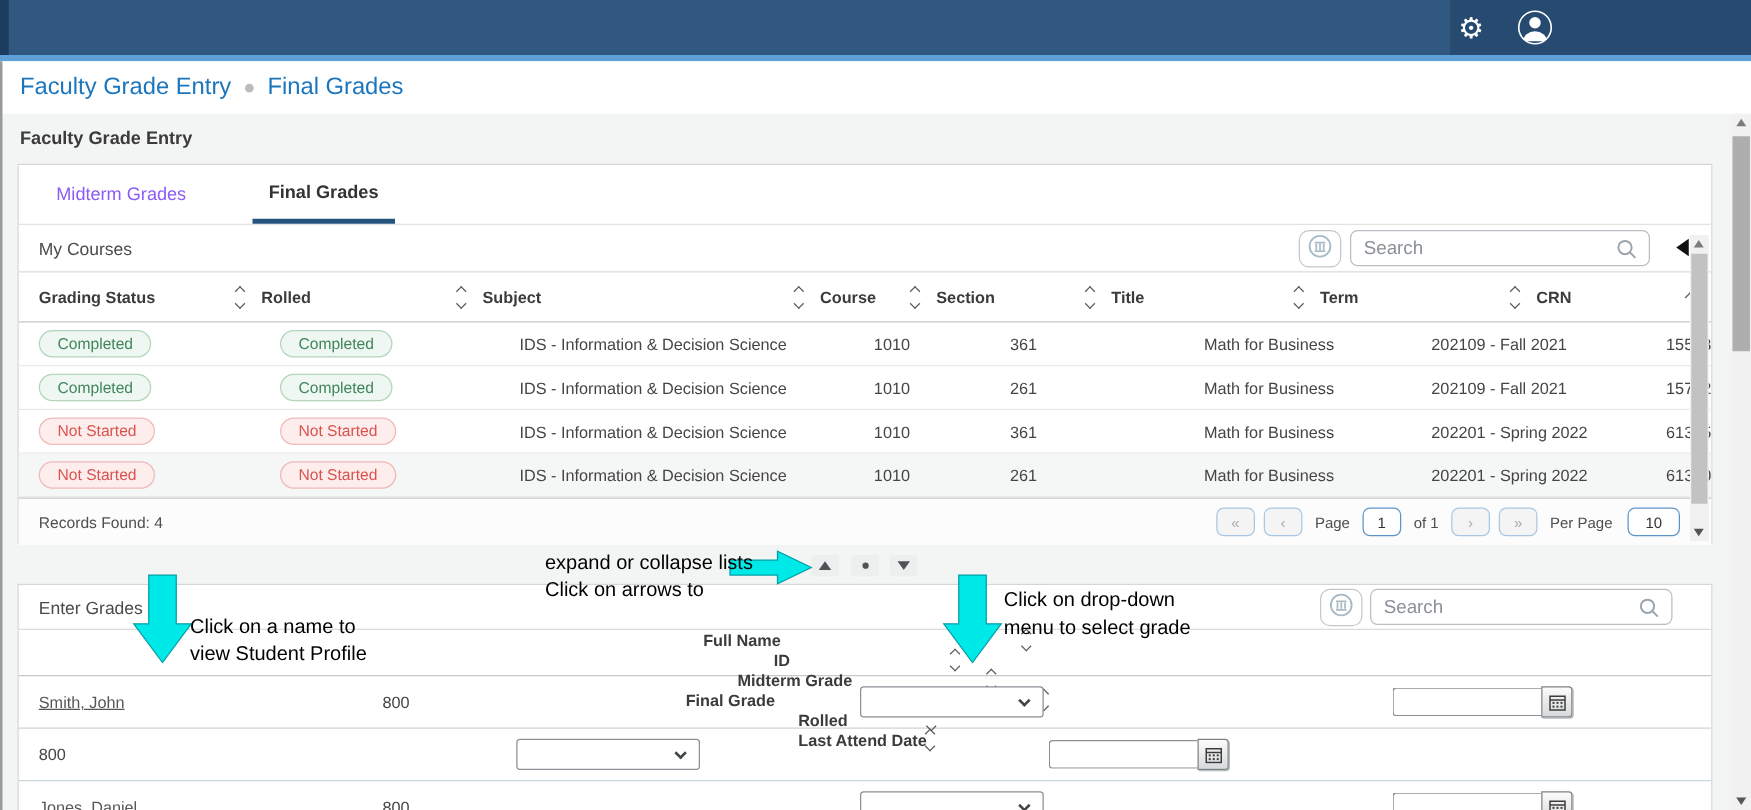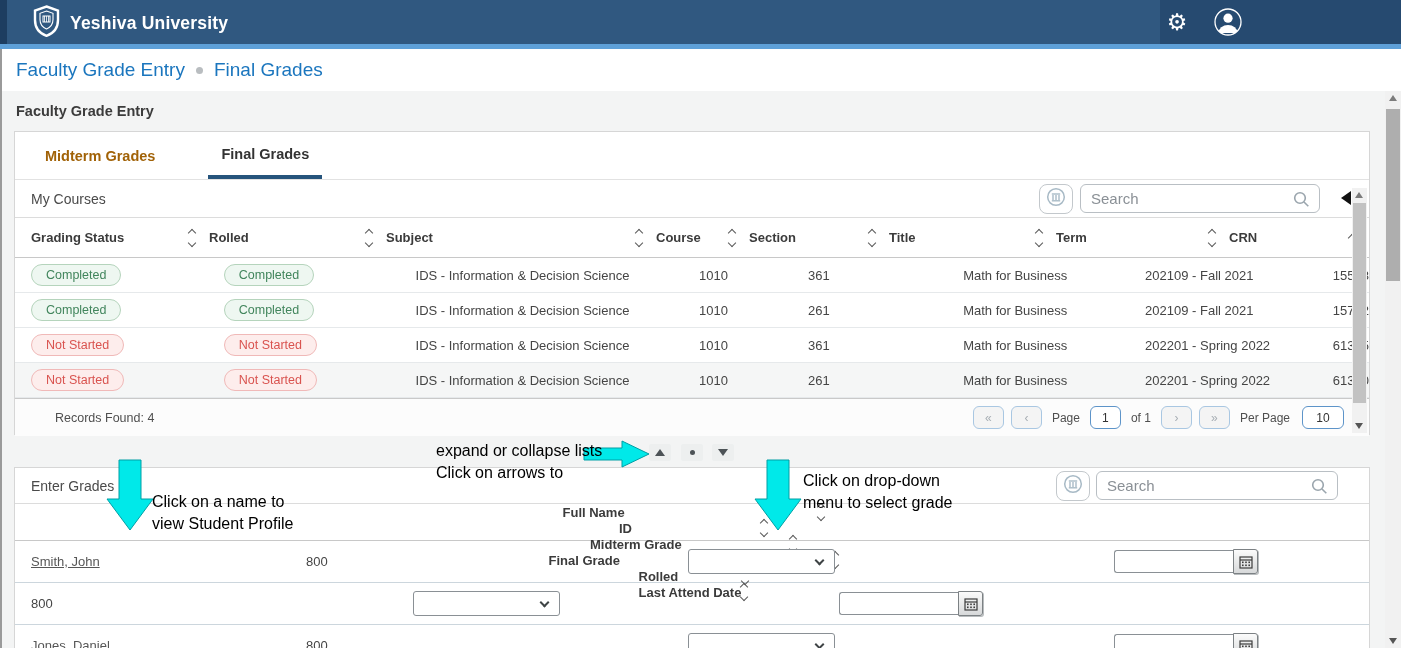--- a/index.html
+++ b/index.html
@@ -29,21 +29,21 @@
   
   .page-title { position:absolute; left:16px; top:103px; font-size:14.5px; font-weight:bold; color:#3b3b3b; }
 
   
   .panel { position:absolute; left:14px; width:1356px; background:#fff; border:1px solid #d6d6d6; }
   .panel-courses { top:131px; height:304px; }
   .panel-grades  { top:467px; height:181px; border-bottom:none; overflow:hidden; }
 
   
   .tabs-row { height:48px; border-bottom:1px solid #e2e2e2; display:flex; align-items:stretch; padding-left:30px; }
-  .tab { font-size:14.5px; color:#a16207; display:flex; align-items:center; padding:0 13px; cursor:pointer;font-weight:bold; }
+  .tab { font-size:14.5px; color:#8b5cf6; display:flex; align-items:center; padding:0 13px; cursor:pointer; }
   .tab.first { padding-left:0; margin-right:22px; }
   .tab.active { color:#333; font-weight:bold; border-bottom:4px solid #26547c; margin-left:18px; }
 
   
   .toolbar { position:relative; height:38px; border-bottom:1px solid #dcdcdc; }
   .toolbar-grades { height:36px; }
   .section-title { position:absolute; left:16px; top:11px; font-size:14px; color:#4a4a4a; }
   .grid-btn { position:absolute; width:34px; height:30px; border:1px solid #c3c8cc; border-radius:8px;
               background:#fff; display:flex; align-items:center; justify-content:center; cursor:pointer; }
   .grid-btn-courses { left:1024px; top:4px; }
@@ -79,21 +79,21 @@
   
   .s-name{width:275px}.s-id{width:162px}.s-mid{width:220px}.s-final{width:303px}.s-rolled{width:123px}.s-last{flex:1}
 
   .badge { display:inline-block; padding:3px 14px; border-radius:12px; font-size:12.5px; }
   .badge-completed { background:#eef7f1; border:1px solid #b5d4bc; color:#41855c; }
   .badge-notstarted { background:#fdedec; border:1px solid #f0b9b8; color:#d9534f; }
 
   
   .tfoot { position:relative; height:38px; background:#fcfcfc; border-top:1px solid #c9c9c9;
            display:flex; align-items:center; padding:0 25px 0 16px; }
-  .records { font-size:12.5px; color:#4f4f4f;margin-left:24px; }
+  .records { font-size:12.5px; color:#4f4f4f; }
   .paging { margin-left:auto; display:flex; align-items:center; gap:7px; }
   .pg-btn { width:31px; height:23px; border:1px solid #a9c7e2; border-radius:6px; background:#f4f4f4;
             color:#a7aeb4; font-size:12px; display:flex; align-items:center; justify-content:center; cursor:pointer; }
   .pg-label { font-size:12px; color:#4f4f4f; margin:0 3px; }
   .pg-input { width:31px; height:23px; border:1px solid #5d94c9; border-radius:6px; text-align:center;
               font-size:12px; color:#333; font-family:"Liberation Sans",sans-serif; outline:none; }
   .pg-input.per { width:42px; margin-left:2px; }
 
   
   .split-btn { position:absolute; width:22px; height:17px; background:#edefef; border-radius:2px;
@@ -132,33 +132,20 @@
   .cyan-arrow { position:absolute; z-index:19; }
 </style>
 </head>
 <body>
 
 <div id="app">
 
   <div class="navbar">
     <div class="navbar-leftedge"></div>
     <div class="navbar-dark"></div>
-    <div class="brand">
-      <span>
-        <svg width="27" height="32" viewBox="0 0 27 32">
-          <path d="M13.5 1.5 L25 5.5 V15 C25 23.5 20 28.5 13.5 30.8 C7 28.5 2 23.5 2 15 V5.5 Z" fill="none" stroke="#fff" stroke-width="2.4"></path>
-          <path d="M13.5 6 L20 8.3 V14.5 C20 19.5 17.2 22.4 13.5 24 C9.8 22.4 7 19.5 7 14.5 V8.3 Z" fill="none" stroke="#fff" stroke-width="1.1"></path>
-          <rect x="10" y="11" width="7" height="6" fill="none" stroke="#fff" stroke-width="1"></rect>
-          <line x1="11.5" y1="11" x2="11.5" y2="17" stroke="#fff" stroke-width="0.8"></line>
-          <line x1="13.5" y1="11" x2="13.5" y2="17" stroke="#fff" stroke-width="0.8"></line>
-          <line x1="15.5" y1="11" x2="15.5" y2="17" stroke="#fff" stroke-width="0.8"></line>
-        </svg>
-      </span>
-      <span class="brand-name">Yeshiva University</span>
-    </div>
     <div class="nav-gear">⚙</div>
     <div class="nav-user">
       <svg width="30" height="30" viewBox="0 0 30 30">
         <defs>
             <clipPath id="uclip">
               <circle cx="15" cy="15" r="13"></circle>
             </clipPath>
           </defs>
         <circle cx="15" cy="15" r="13" fill="none" stroke="#fff" stroke-width="1.3"></circle>
         <circle cx="15" cy="11.2" r="4.6" fill="#fff"></circle>

